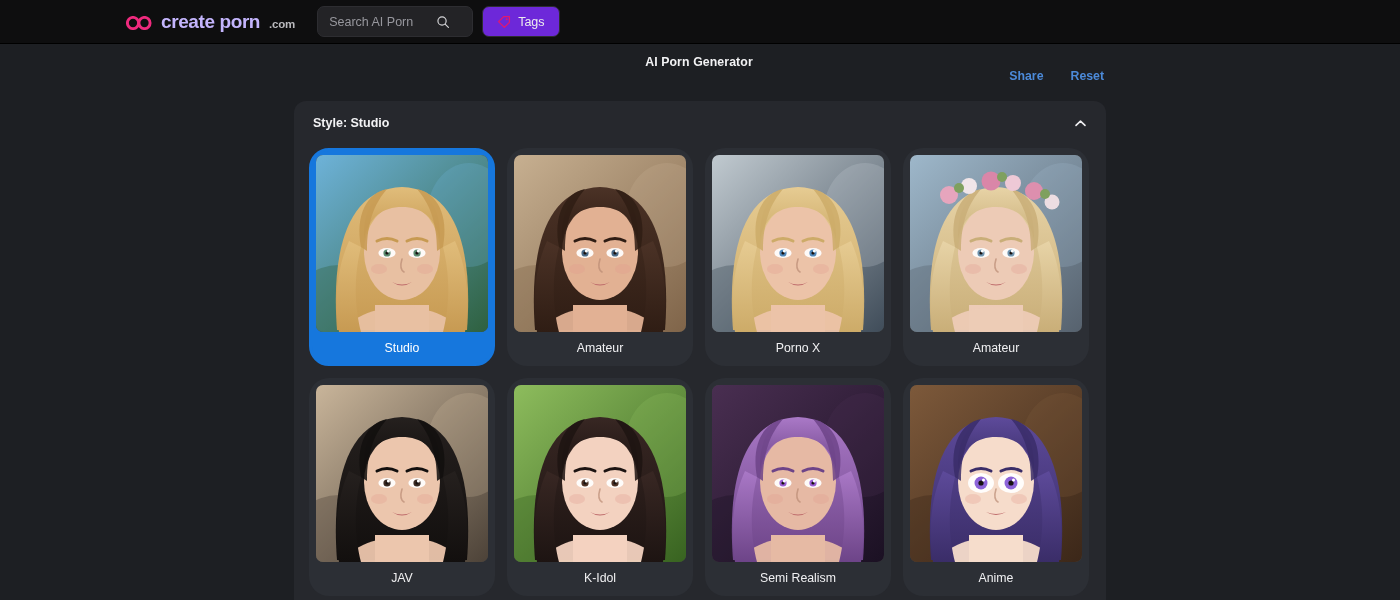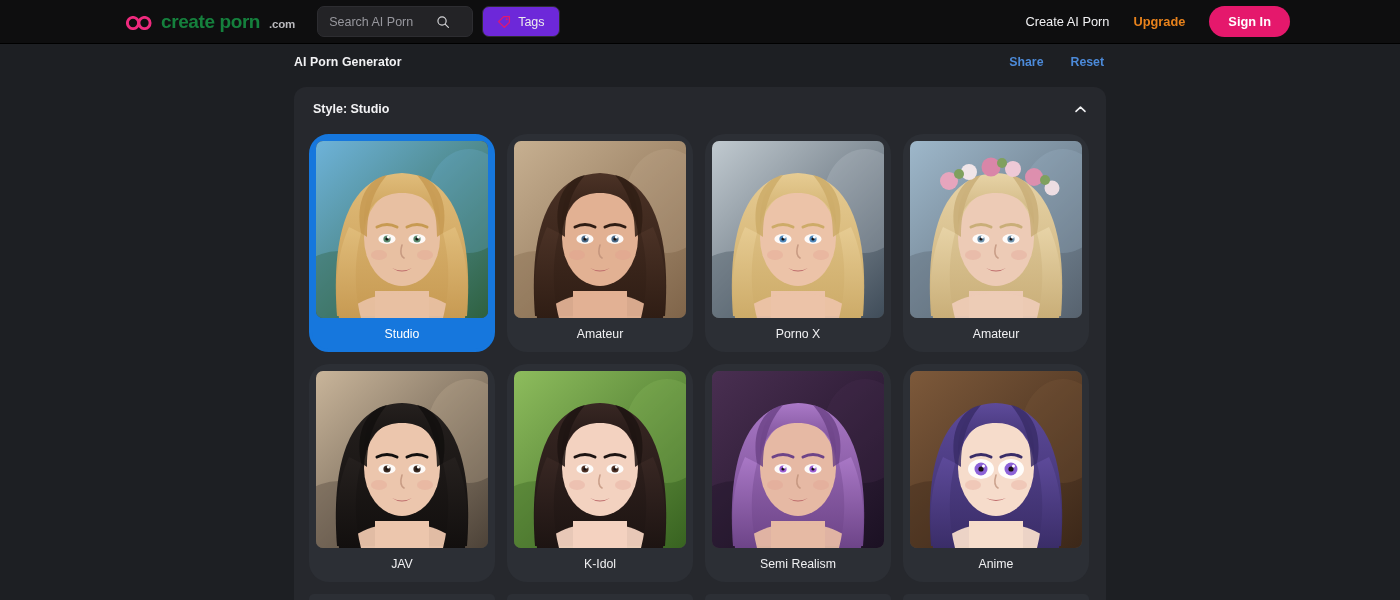--- a/index.html
+++ b/index.html
@@ -36,21 +36,21 @@
     display: inline-block;
     position: relative;
     top: 2px;
     width: 26px;
     height: 14px;
   }
   .logo-mark svg { display: block; }
   .logo-text {
     font-size: 19px;
     font-weight: bold;
-    color: #15803d;
+    color: #c4b5fd;
     letter-spacing: -0.4px;
   }
   .logo-tld {
     font-size: 11.5px;
     font-weight: bold;
     color: #b9b9bd;
     letter-spacing: -0.2px;
   }
 
   .search-wrap {
@@ -131,20 +131,21 @@
     background: #1d1f23;
     overflow: hidden;
   }
 
   .gen-header {
     width: 812px;
     margin: 0 auto;
     padding: 11px 2px 0 0;
     display: flex;
     align-items: center;
+    flex-direction: column;
   }
   .gen-title {
     font-size: 12.3px;
     font-weight: bold;
     color: #f2f2f4;
     letter-spacing: .1px;
   }
   .gen-actions {
     margin-left: auto;
     display: flex;
@@ -260,25 +261,20 @@
   <div class="tags-btn">
     <span class="tag-icon">
       <svg viewBox="0 0 16 16" xmlns="http://www.w3.org/2000/svg">
         <path d="M1.8 7.6 L7.6 1.8 L14.2 1.8 L14.2 8.4 L8.4 14.2 Z" fill="none" stroke="#e5186c" stroke-width="1.45" stroke-linejoin="round"></path>
         <circle cx="11.1" cy="4.9" r="1.15" fill="#e5186c"></circle>
       </svg>
     </span>
     <span class="tag-label">Tags</span>
   </div>
 
-  <div class="topbar-right">
-    <span class="nav-link">Create AI Porn</span>
-    <span class="nav-link upgrade">Upgrade</span>
-    <button class="signin-btn">Sign In</button>
-  </div>
 </div>
 
 <div class="page">
 
   <div class="gen-header">
     <span class="gen-title">AI Porn Generator</span>
     <div class="gen-actions">
       <span class="gen-action">Share</span>
       <span class="gen-action">Reset</span>
     </div>

